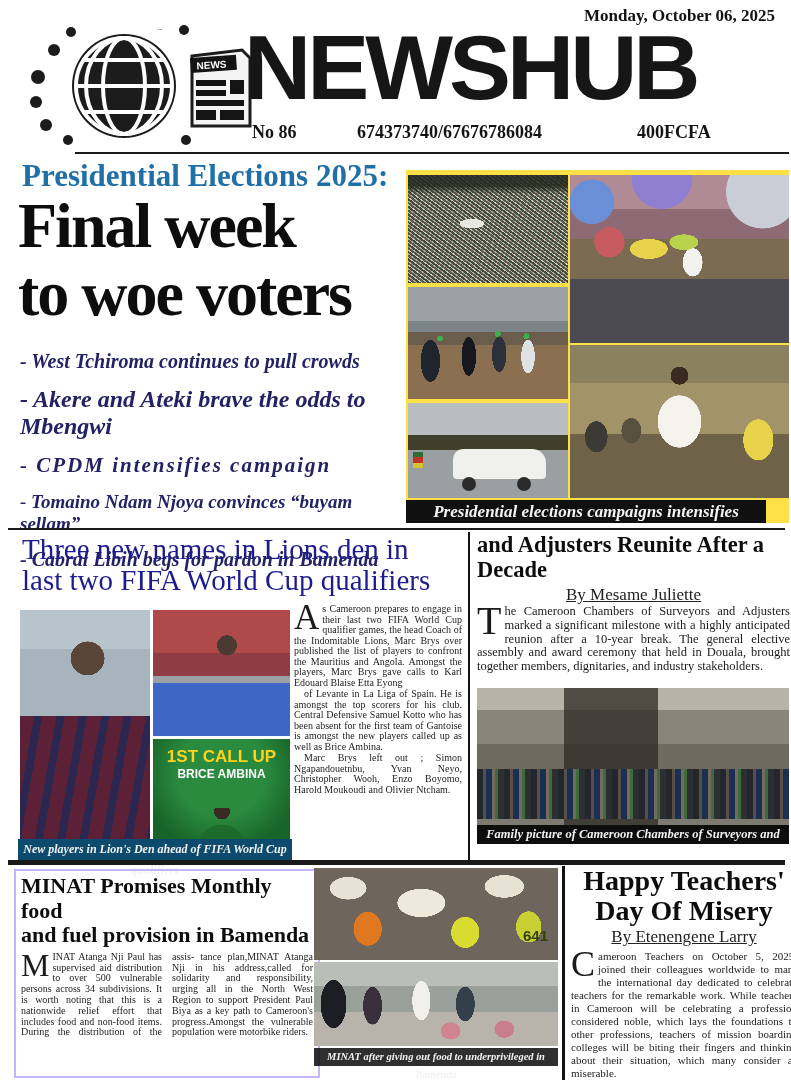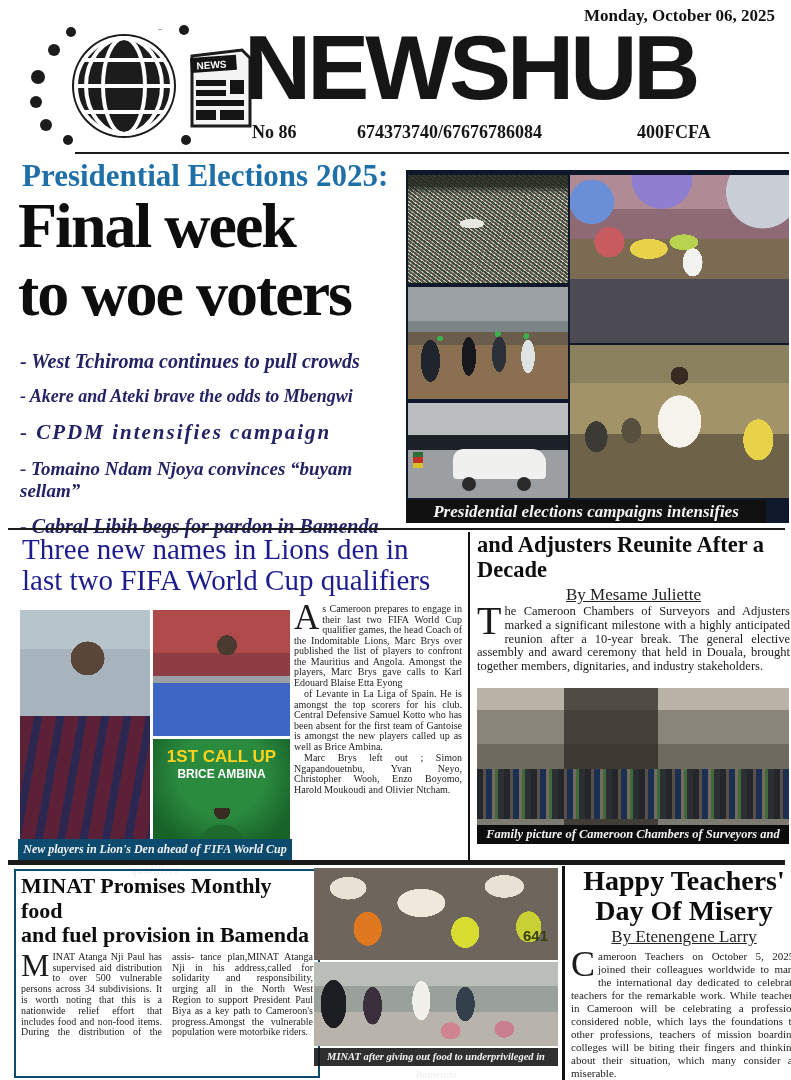--- a/index.html
+++ b/index.html
@@ -20,24 +20,24 @@
   .hrule{position:absolute;background:#1a1a1a;}
 
   
   .kicker{position:absolute;left:22px;top:158px;width:390px;font-size:31px;font-weight:bold;
           color:#1f6fa9;}
   .headline{position:absolute;left:18px;top:192px;width:400px;font-size:64px;font-weight:bold;
             line-height:1.06;letter-spacing:-2px;color:#0d0d0d;}
   .bullets{position:absolute;left:20px;top:350px;width:392px;list-style:none;margin:0;padding:0;
            color:#232264;font-style:italic;font-weight:bold;}
   .bullets li{margin-bottom:13px;}
-  .b1{font-size:20px;} .b2{font-size:18px;} .b3{font-size:21px;letter-spacing:2px;margin-bottom:15px;}
+  .b1{font-size:20px;} .b2{font-size:24px;} .b3{font-size:21px;letter-spacing:2px;margin-bottom:15px;}
   .b4{font-size:19px;} .b5{font-size:20px;}
 
-  .collage{position:absolute;left:406px;top:170px;width:383px;height:353px;background:#0f172a;}
+  .collage{position:absolute;left:406px;top:170px;width:383px;height:353px;background:#fde047;}
   .ph{position:absolute;overflow:hidden;}
   .ph-crowd{left:2px;top:5px;width:160px;height:108px;
     background:
       linear-gradient(180deg, rgba(35,40,30,.85) 0 10%, rgba(120,125,110,.0) 18%),
       radial-gradient(ellipse 20px 8px at 40% 45%, #e8e8e2 0 60%, transparent 61%),
       repeating-linear-gradient(37deg,#3e4a3a 0 2px,#c8ccc0 2px 3px,#5c5346 3px 5px,#aab0a2 5px 6px),
       #6a7261;}
   .ph-street{left:2px;top:117px;width:160px;height:112px;
     background:
       radial-gradient(circle 3px at 20% 46%, #3fae4c 0 99%, transparent 100%),
@@ -119,21 +119,21 @@
   .surv-photo{left:477px;top:688px;width:312px;height:156px;
     background:
       linear-gradient(90deg, transparent 0 28%, rgba(45,42,36,.75) 28% 58%, transparent 58%),
       linear-gradient(180deg,#b9b3a6 0 14%,#8a857b 14% 36%,#6e6a60 36% 52%,#8d8a82 52% 78%,#7d7a72 78% 100%);}
   .people-row{position:absolute;left:0;top:52%;width:100%;height:32%;
     background:repeating-linear-gradient(90deg,#23262b 0 6px,#5a4f46 6px 9px,#1b2f52 9px 15px,#756a5e 15px 18px,#3f6b3a 18px 21px,#2b2e33 21px 27px);}
   .surv-caption{position:absolute;left:0;bottom:0;width:100%;height:19px;background:#0d0d0d;
     color:#f2f2f2;font-style:italic;font-weight:bold;font-size:12.5px;text-align:center;line-height:19px;}
 
   
-  .minat-box{position:absolute;left:14px;top:869px;width:292px;height:199px;border:2px solid #0c4a6e;
+  .minat-box{position:absolute;left:14px;top:869px;width:292px;height:199px;border:2px solid #c4b5fd;
     padding:3px 5px;}
   .minat-title{font-size:22px;font-weight:bold;line-height:1.12;color:#0d0d0d;}
   .minat-body{margin-top:4px;column-count:2;column-gap:10px;font-size:10px;line-height:1.08;
     text-align:justify;color:#1c1c1c;}
   .minat-body p{margin:0;}
 
   .minat-photos{position:absolute;left:314px;top:868px;width:244px;height:198px;}
   .ph-bags{left:0;top:0;width:244px;height:92px;
     background:
       radial-gradient(ellipse 34px 20px at 44% 38%, #efe9dc 0 70%, transparent 71%),

